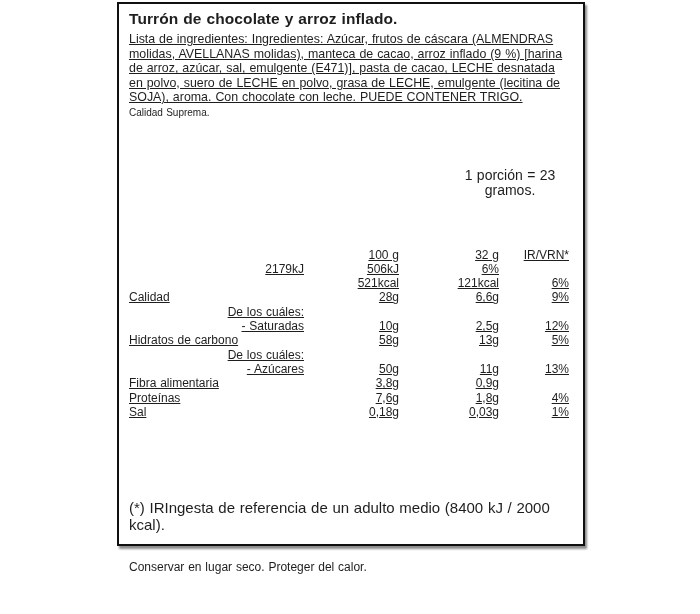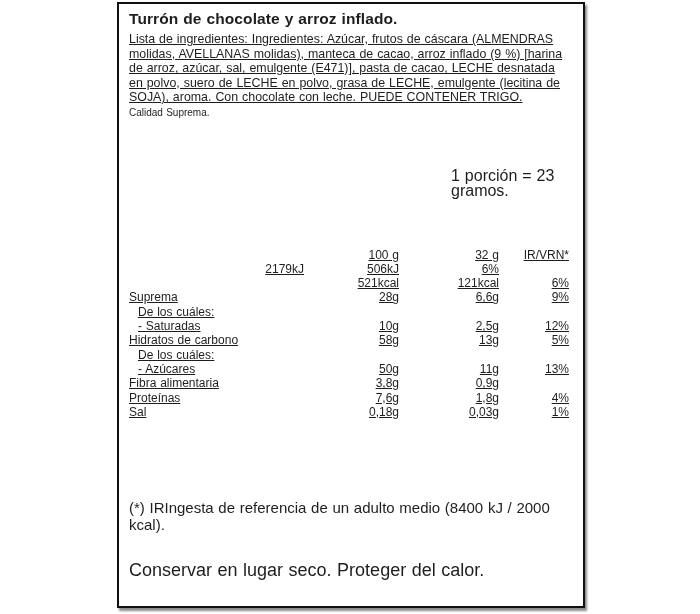--- a/index.html
+++ b/index.html
@@ -16,21 +16,21 @@
     width: 700px;
     height: 614px;
     background: #ffffff;
     overflow: hidden;
   }
   .label-box {
     position: absolute;
     left: 117px;
     top: 2px;
     width: 468px;
-    height: 606px;
+    height: 544px;
     box-sizing: border-box;
     background: #ffffff;
     border: 2px solid #101010;
     box-shadow: 2px 3px 2px rgba(0,0,0,0.45);
     padding: 6px 14px 8px 10px;
     word-spacing: 0.5px;
   }
   .product-title {
     font-size: 15.5px;
     font-weight: bold;
@@ -43,45 +43,46 @@
     margin: 0;
     text-decoration: underline;
   }
   .quality {
     font-size: 10px;
     line-height: 14.6px;
     margin: 1px 0 0 0;
   }
   .portion {
     margin: 17px 0 0 322px;
-    font-size: 16px;
+    font-size: 14px;
     line-height: 15px;
     white-space: pre-wrap;
+    text-align: center;
   }
   .ntable {
     margin-top: 20px;
     font-size: 12px;
     line-height: 14.3px;
     text-decoration: underline;
   }
   .nrow {
     display: grid;
     grid-template-columns: 175px 95px 100px 70px;
   }
   .nrow .c0 { text-align: left; white-space: pre-wrap; }
   .nrow .c1, .nrow .c2, .nrow .c3 { text-align: right; white-space: pre-wrap; }
-  .nrow .c0.indent { padding-left: 9px; }
+  .nrow .c0.indent { padding-left: 9px; text-align: right; }
   .footnote {
     margin: 80px 0 0 0;
     font-size: 15px;
     white-space: pre-wrap;
   }
   .storage {
     margin: 27px 0 0 0;
-    font-size: 18px;
+    font-size: 12px;
     white-space: pre-wrap;
   }
 </style>
 </head>
 <body>
 
 <div class="page">
   <div class="label-box">
 
     <h1 class="product-title">Turrón de chocolate y arroz inflado.</h1>
@@ -106,21 +107,21 @@
             <span class="c2">506kJ</span>
             <span class="c3">6%</span>
           </div>
           <div class="nrow">
             <span class="c0"></span>
             <span class="c1">521kcal</span>
             <span class="c2">121kcal</span>
             <span class="c3">6%</span>
           </div>
           <div class="nrow">
-            <span class="c0">Suprema</span>
+            <span class="c0">Calidad</span>
             <span class="c1">28g</span>
             <span class="c2">6,6g</span>
             <span class="c3">9%</span>
           </div>
           <div class="nrow">
             <span class="c0 indent">De los cuáles:</span>
             <span class="c1"></span>
             <span class="c2"></span>
             <span class="c3"></span>
           </div>

